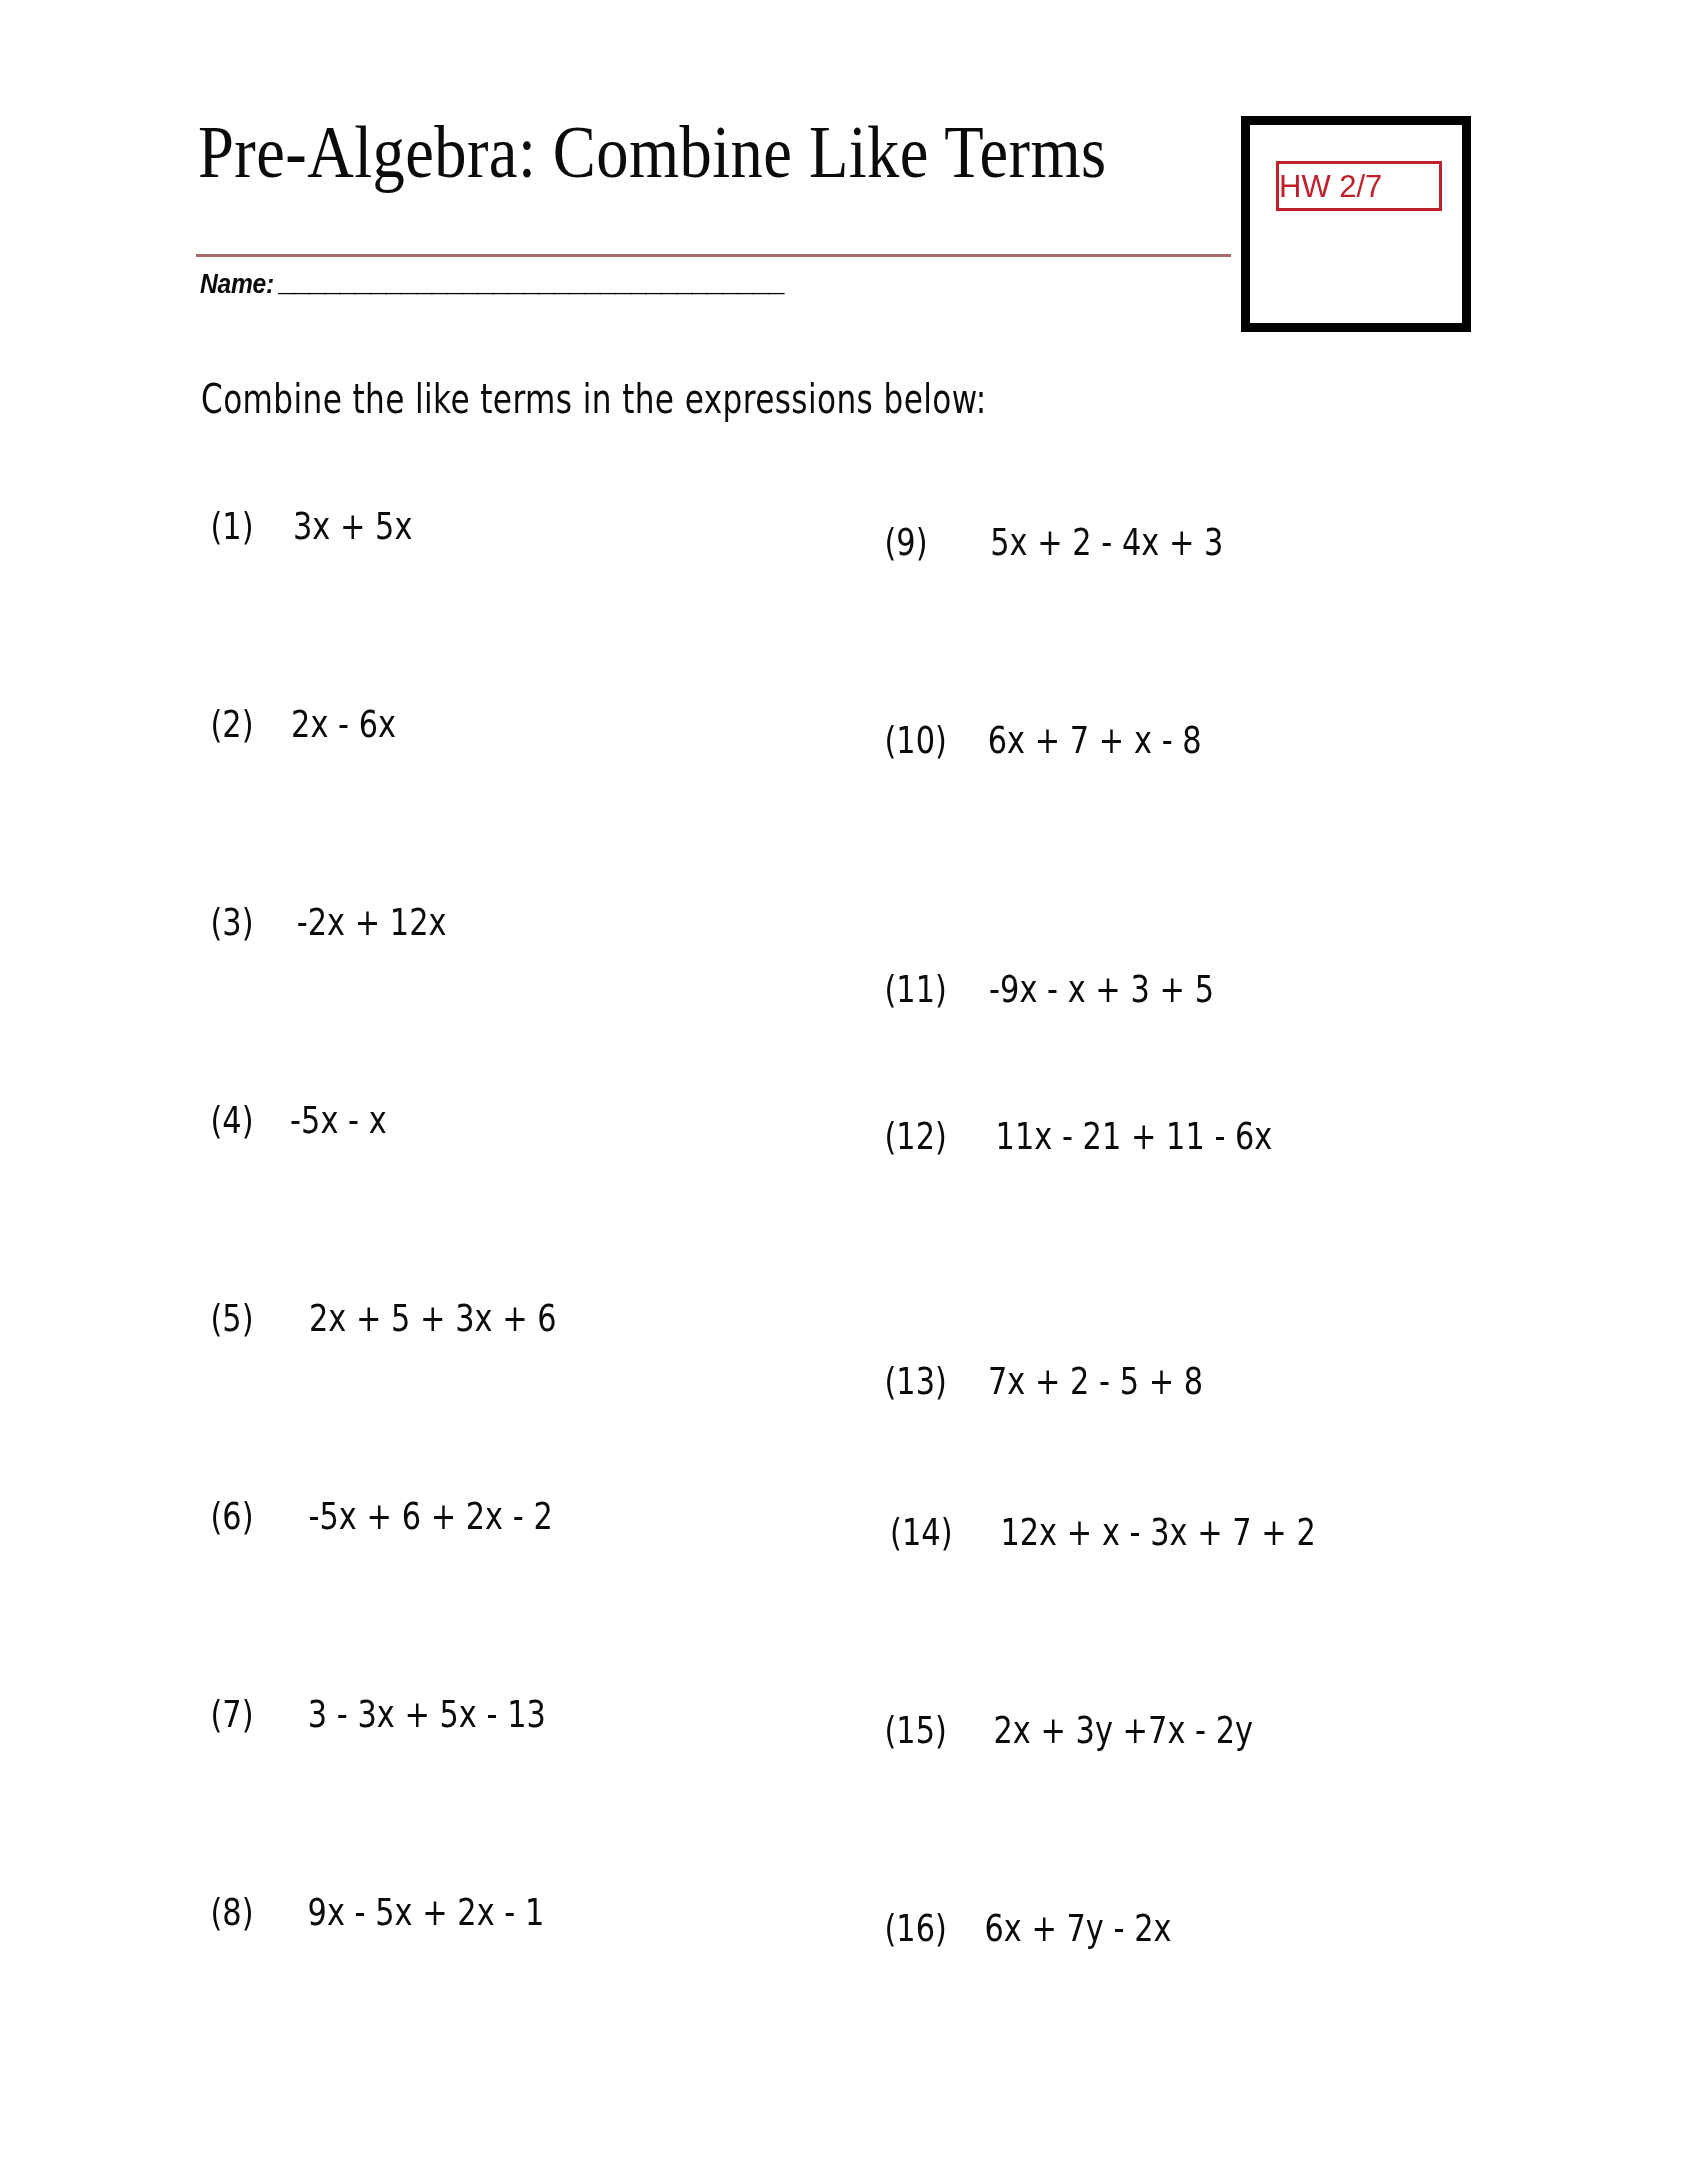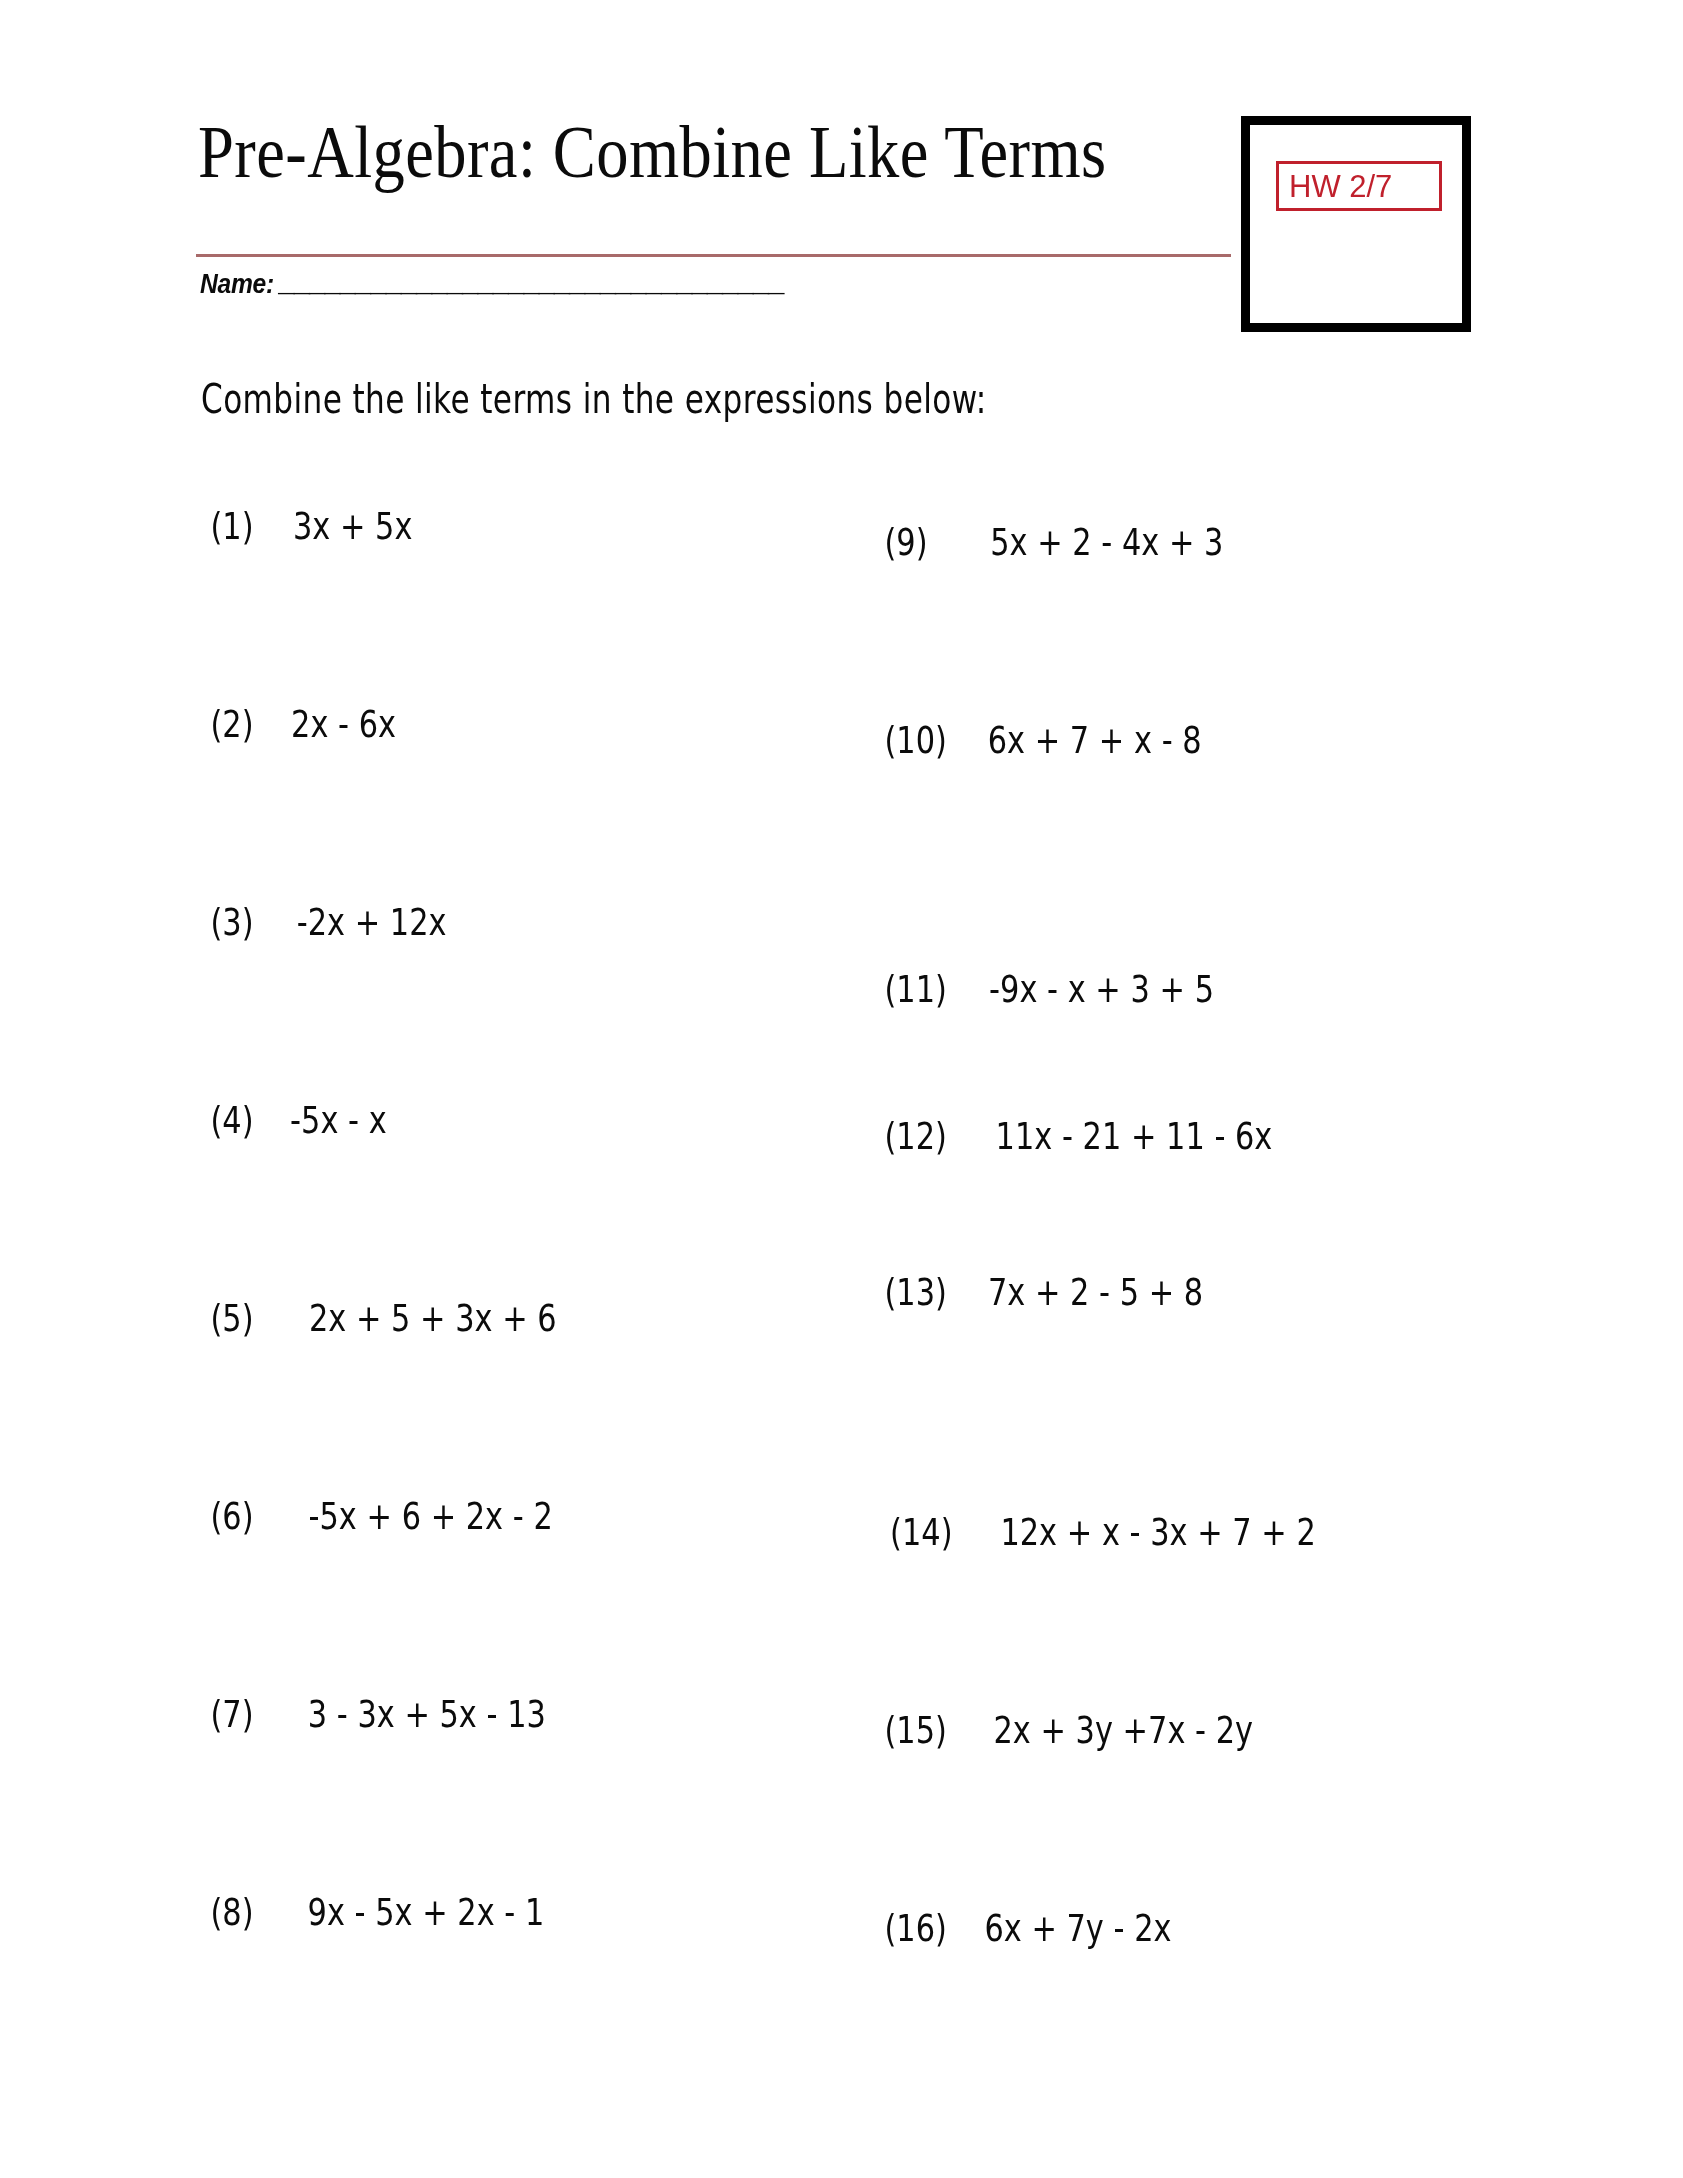--- a/index.html
+++ b/index.html
@@ -101,21 +101,21 @@
   .hw-tag {
     position: absolute;
     left: 26px;
     top: 36px;
     width: 166px;
     height: 50px;
     border: 3px solid #c0202c;
     box-sizing: border-box;
     display: flex;
     align-items: center;
-    padding-left: 10px;
+    padding-left: 0;
   }
   .hw-tag-text {
     font-family: "Liberation Sans", sans-serif;
     font-size: 31px;
     line-height: 31px;
     color: #c0202c;
     letter-spacing: 0px;
     white-space: nowrap;
   }
 
@@ -255,21 +255,21 @@
           <span class="prob-expr">6x + 7 + x - 8</span>
         </div>
         <div class="problem" style="top: 966px;">
           <span class="prob-num">(11)</span>
           <span class="prob-expr">-9x - x + 3 + 5</span>
         </div>
         <div class="problem" style="top: 1113px;">
           <span class="prob-num">(12)</span>
           <span class="prob-expr">11x - 21 + 11 - 6x</span>
         </div>
-        <div class="problem" style="top: 1269px;">
+        <div class="problem" style="top: 1358px;">
           <span class="prob-num">(13)</span>
           <span class="prob-expr">7x + 2 - 5 + 8</span>
         </div>
         <div class="problem" style="top: 1509px; text-align: right;">
           <span class="prob-num">(14)</span>
           <span class="prob-expr">12x + x - 3x + 7 + 2</span>
         </div>
         <div class="problem" style="top: 1707px;">
           <span class="prob-num">(15)</span>
           <span class="prob-expr">2x + 3y +7x - 2y</span>

